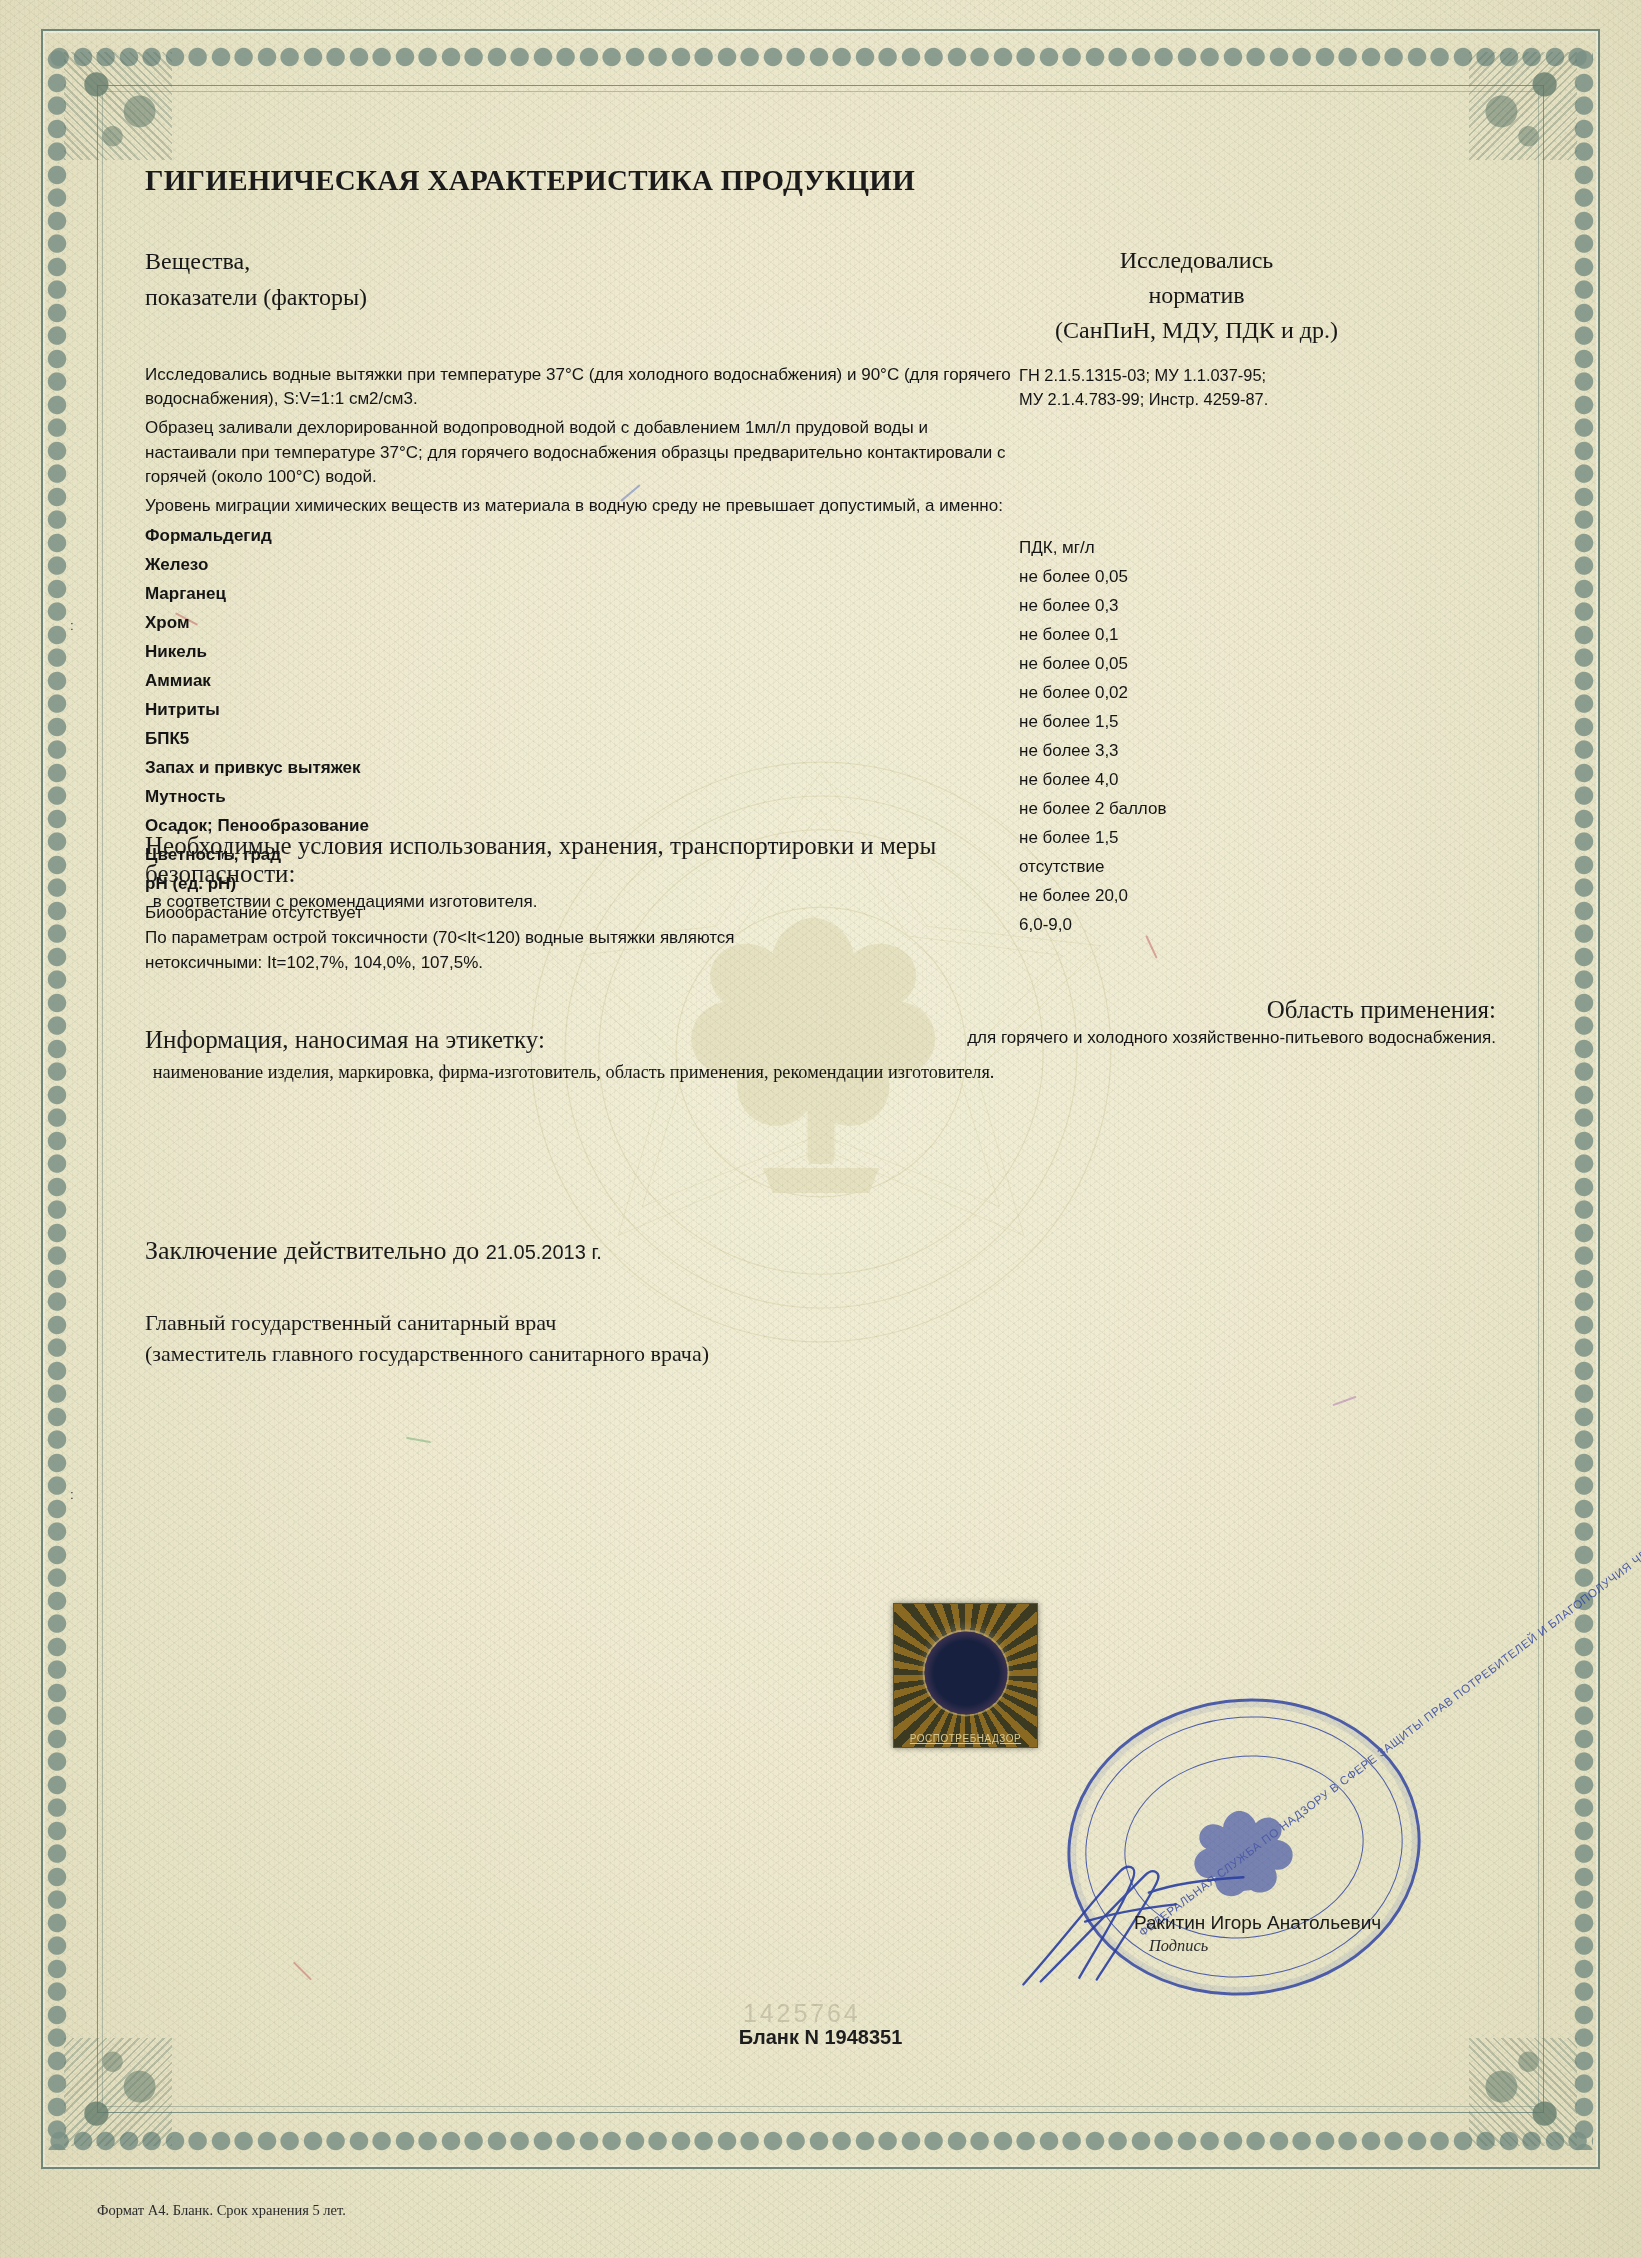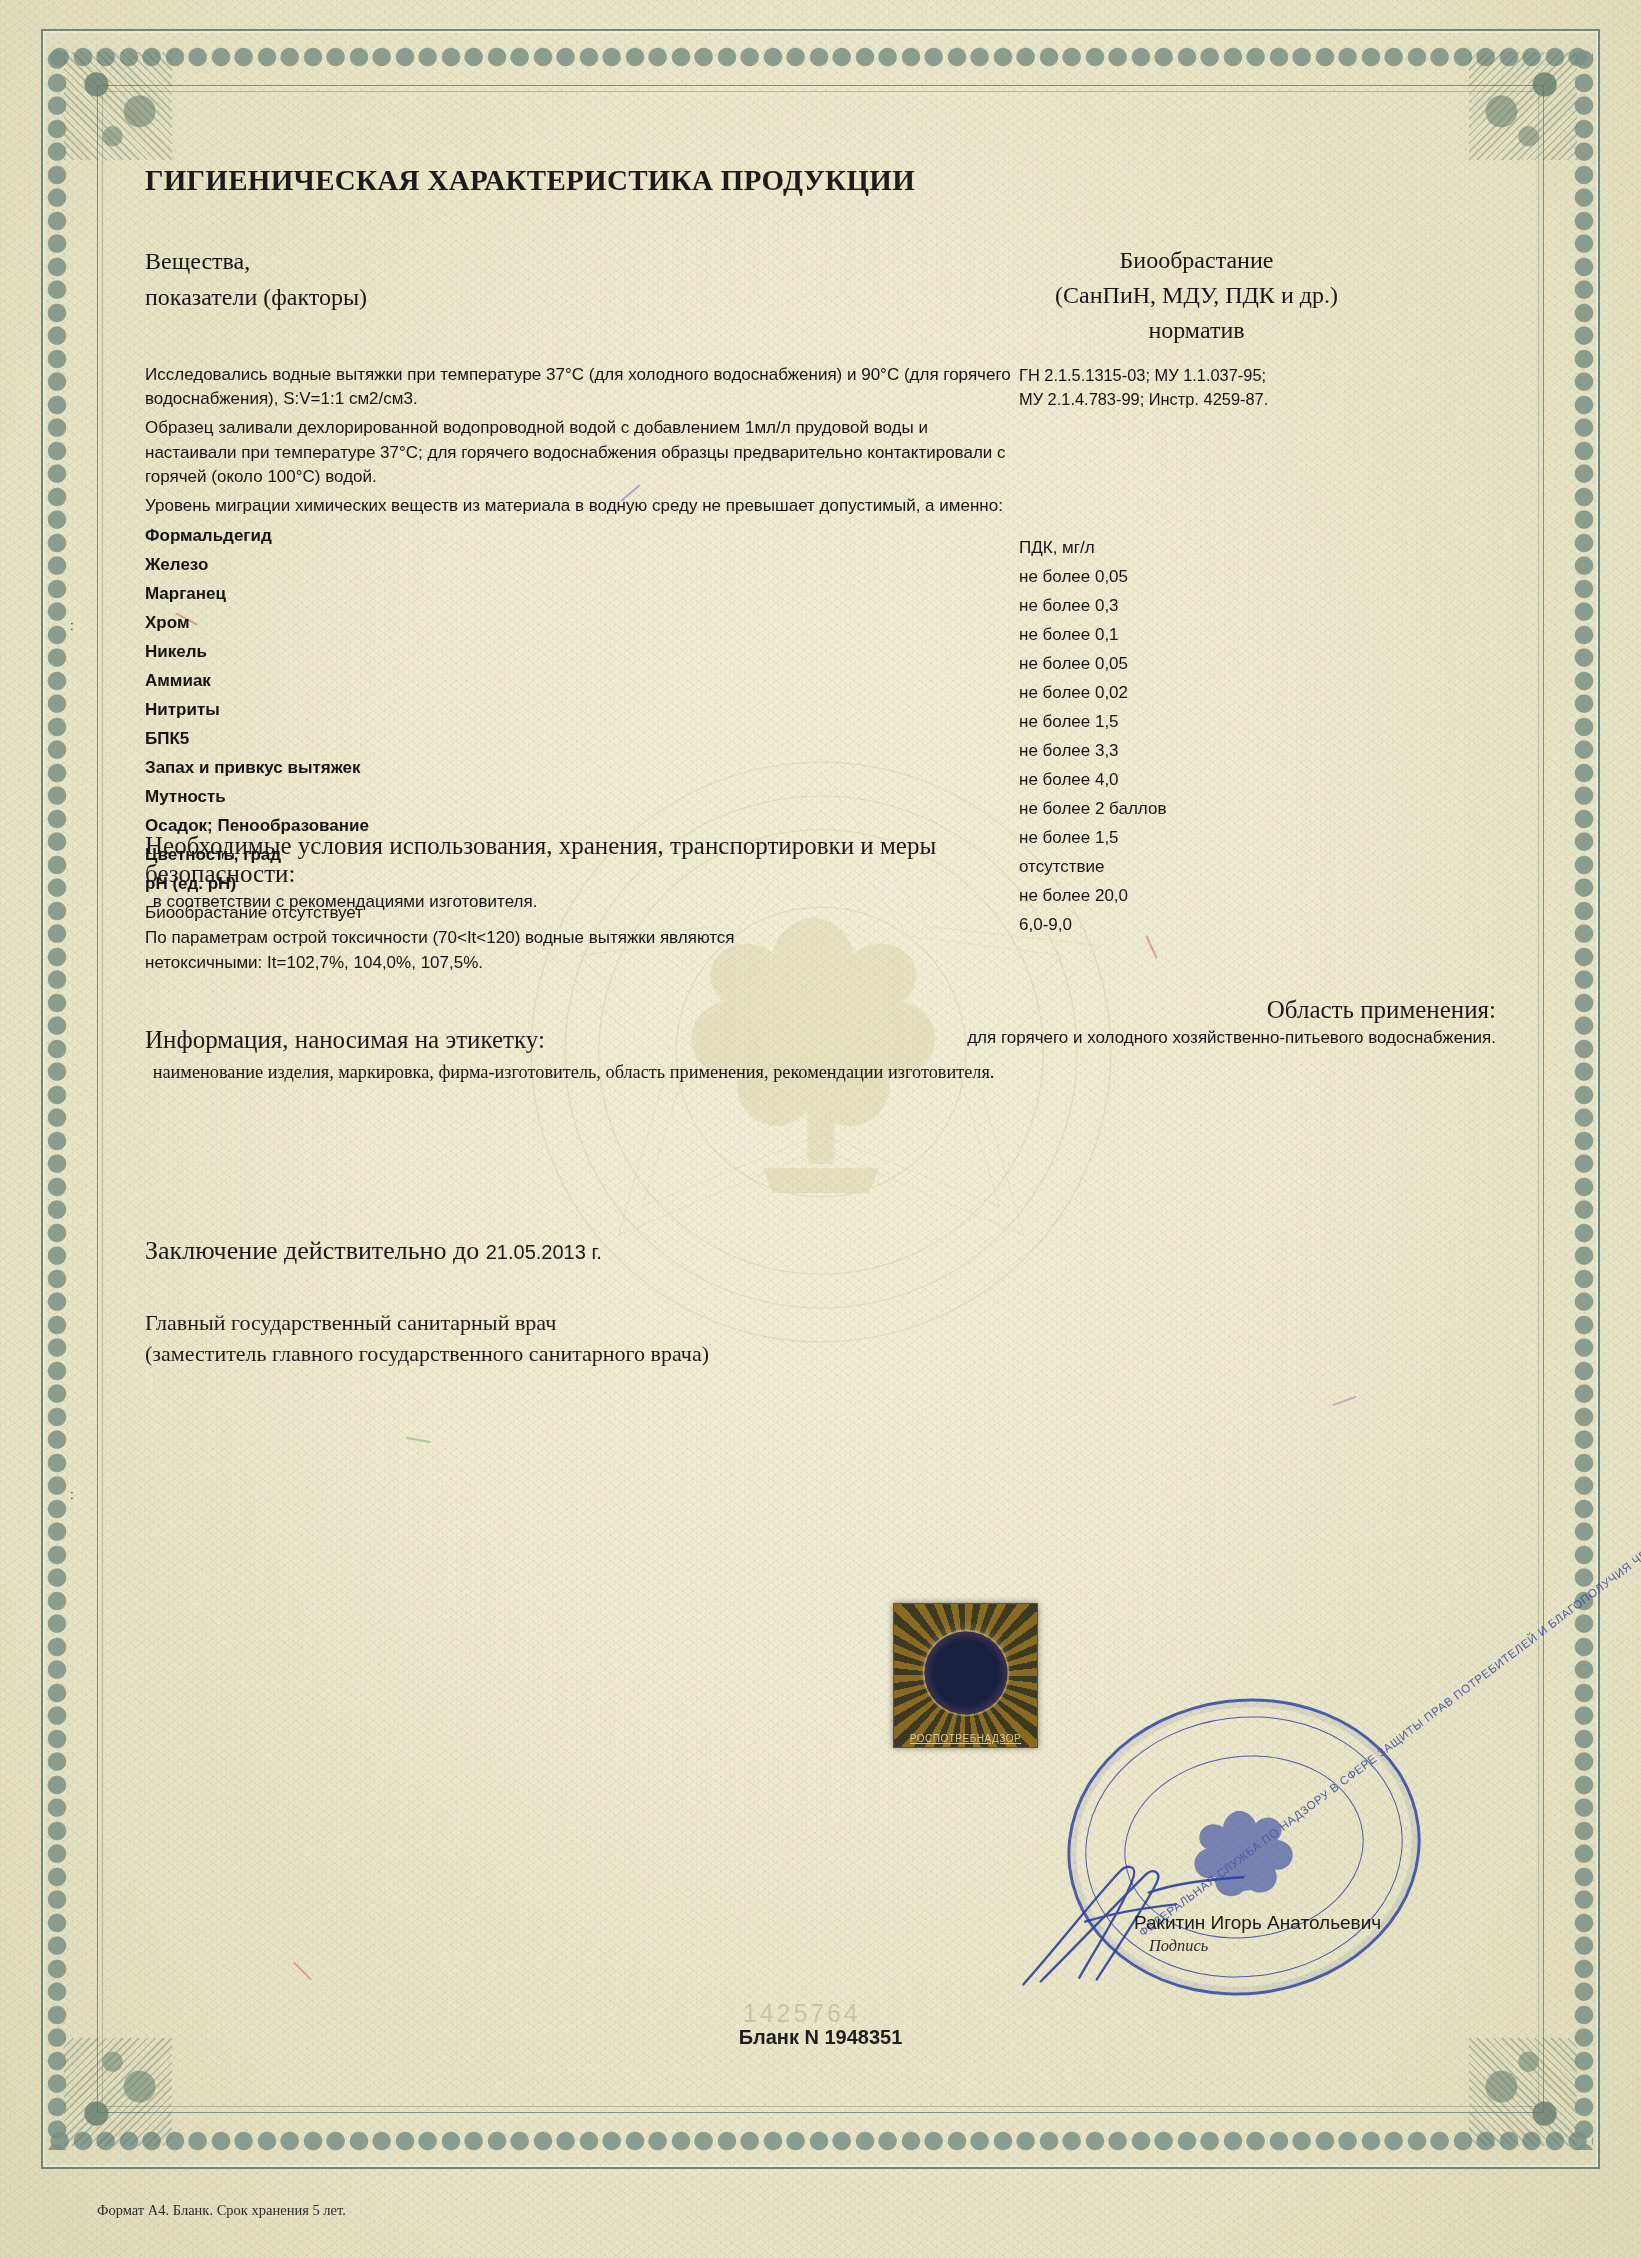--- a/index.html
+++ b/index.html
@@ -417,23 +417,23 @@
   <div class="content">
 
     <div class="doc-title">ГИГИЕНИЧЕСКАЯ ХАРАКТЕРИСТИКА ПРОДУКЦИИ</div>
 
     <div class="cols">
       <div class="col-left-head">
         <div>Вещества,</div>
         <div>показатели (факторы)</div>
       </div>
       <div class="col-right-head">
-        <div>Биообрастание</div>
+        <div>Исследовались</div>
+        <div>норматив</div>
         <div>(СанПиН, МДУ, ПДК и др.)</div>
-        <div>норматив</div>
       </div>
     </div>
 
     <div class="body-block">
 
       <div class="left-col">
         <p class="para">Исследовались водные вытяжки при температуре 37°С (для холодного водоснабжения) и 90°С (для горячего водоснабжения), S:V=1:1 см2/см3.</p>
         <p class="para">Образец заливали дехлорированной водопроводной водой с добавлением 1мл/л прудовой воды и настаивали при температуре 37°С; для горячего водоснабжения образцы предварительно контактировали с горячей (около 100°С) водой.</p>
         <p class="para">Уровень миграции химических веществ из материала в водную среду не превышает допустимый, а именно:</p>
 

